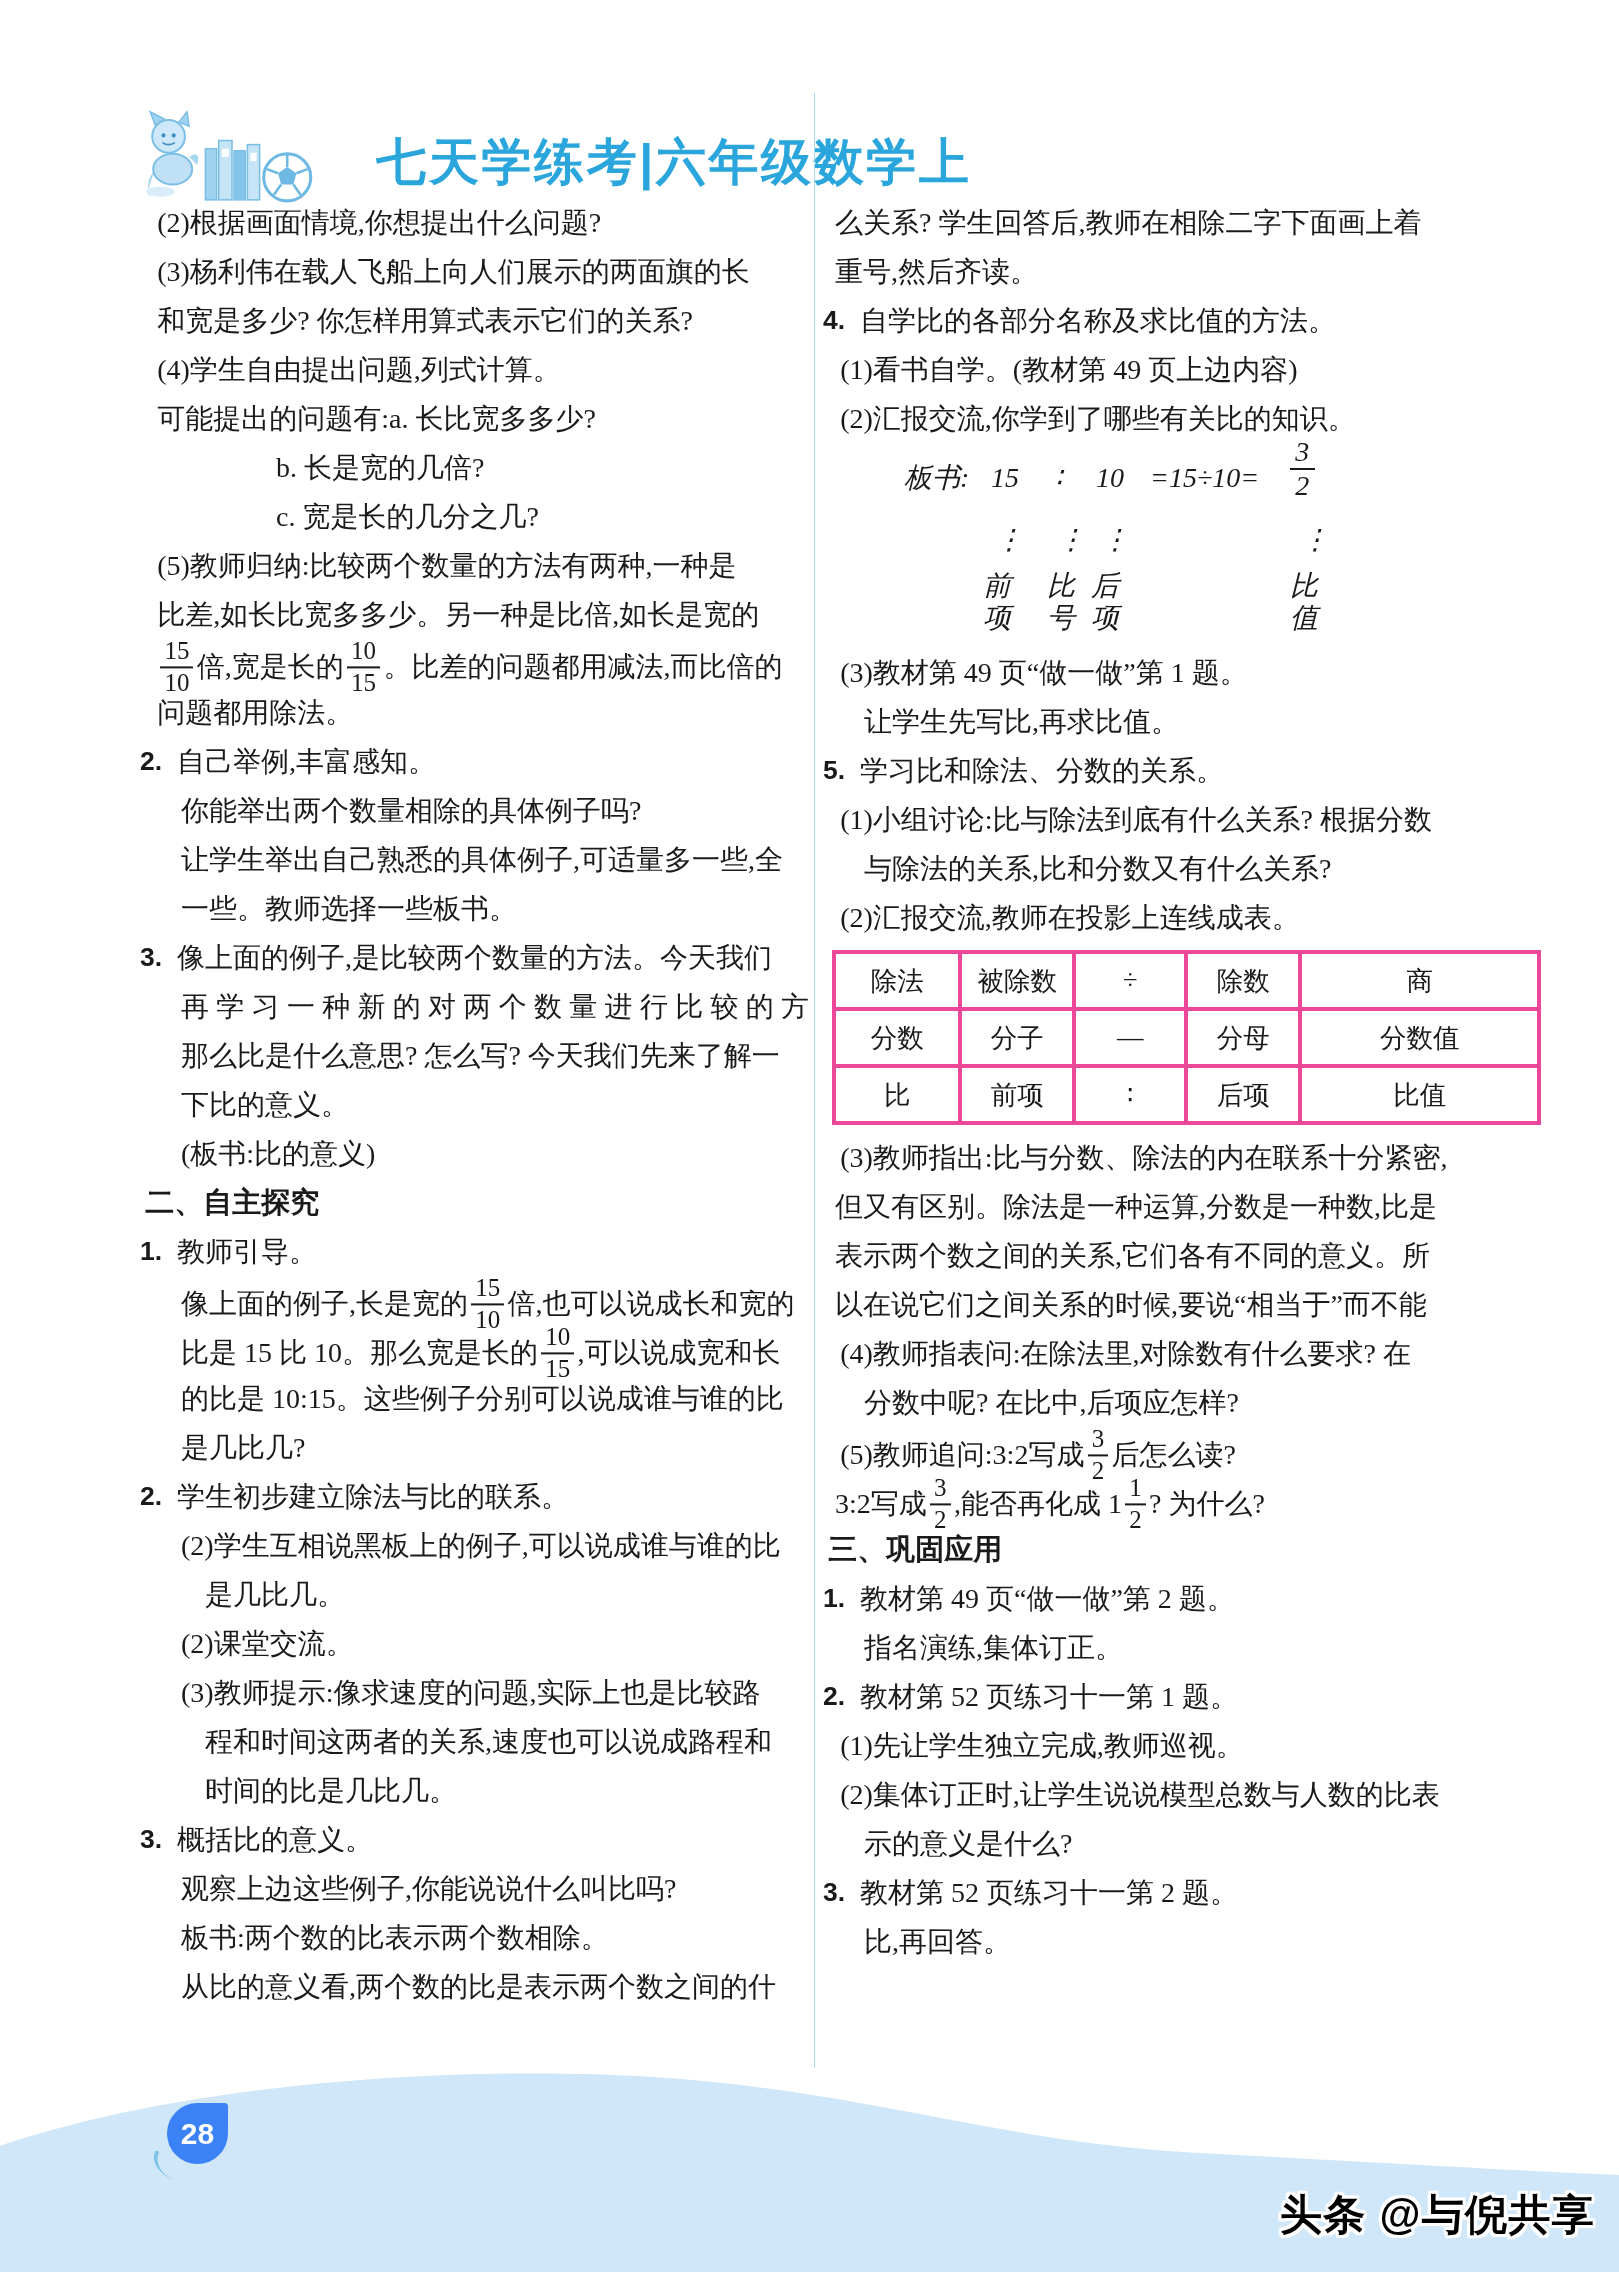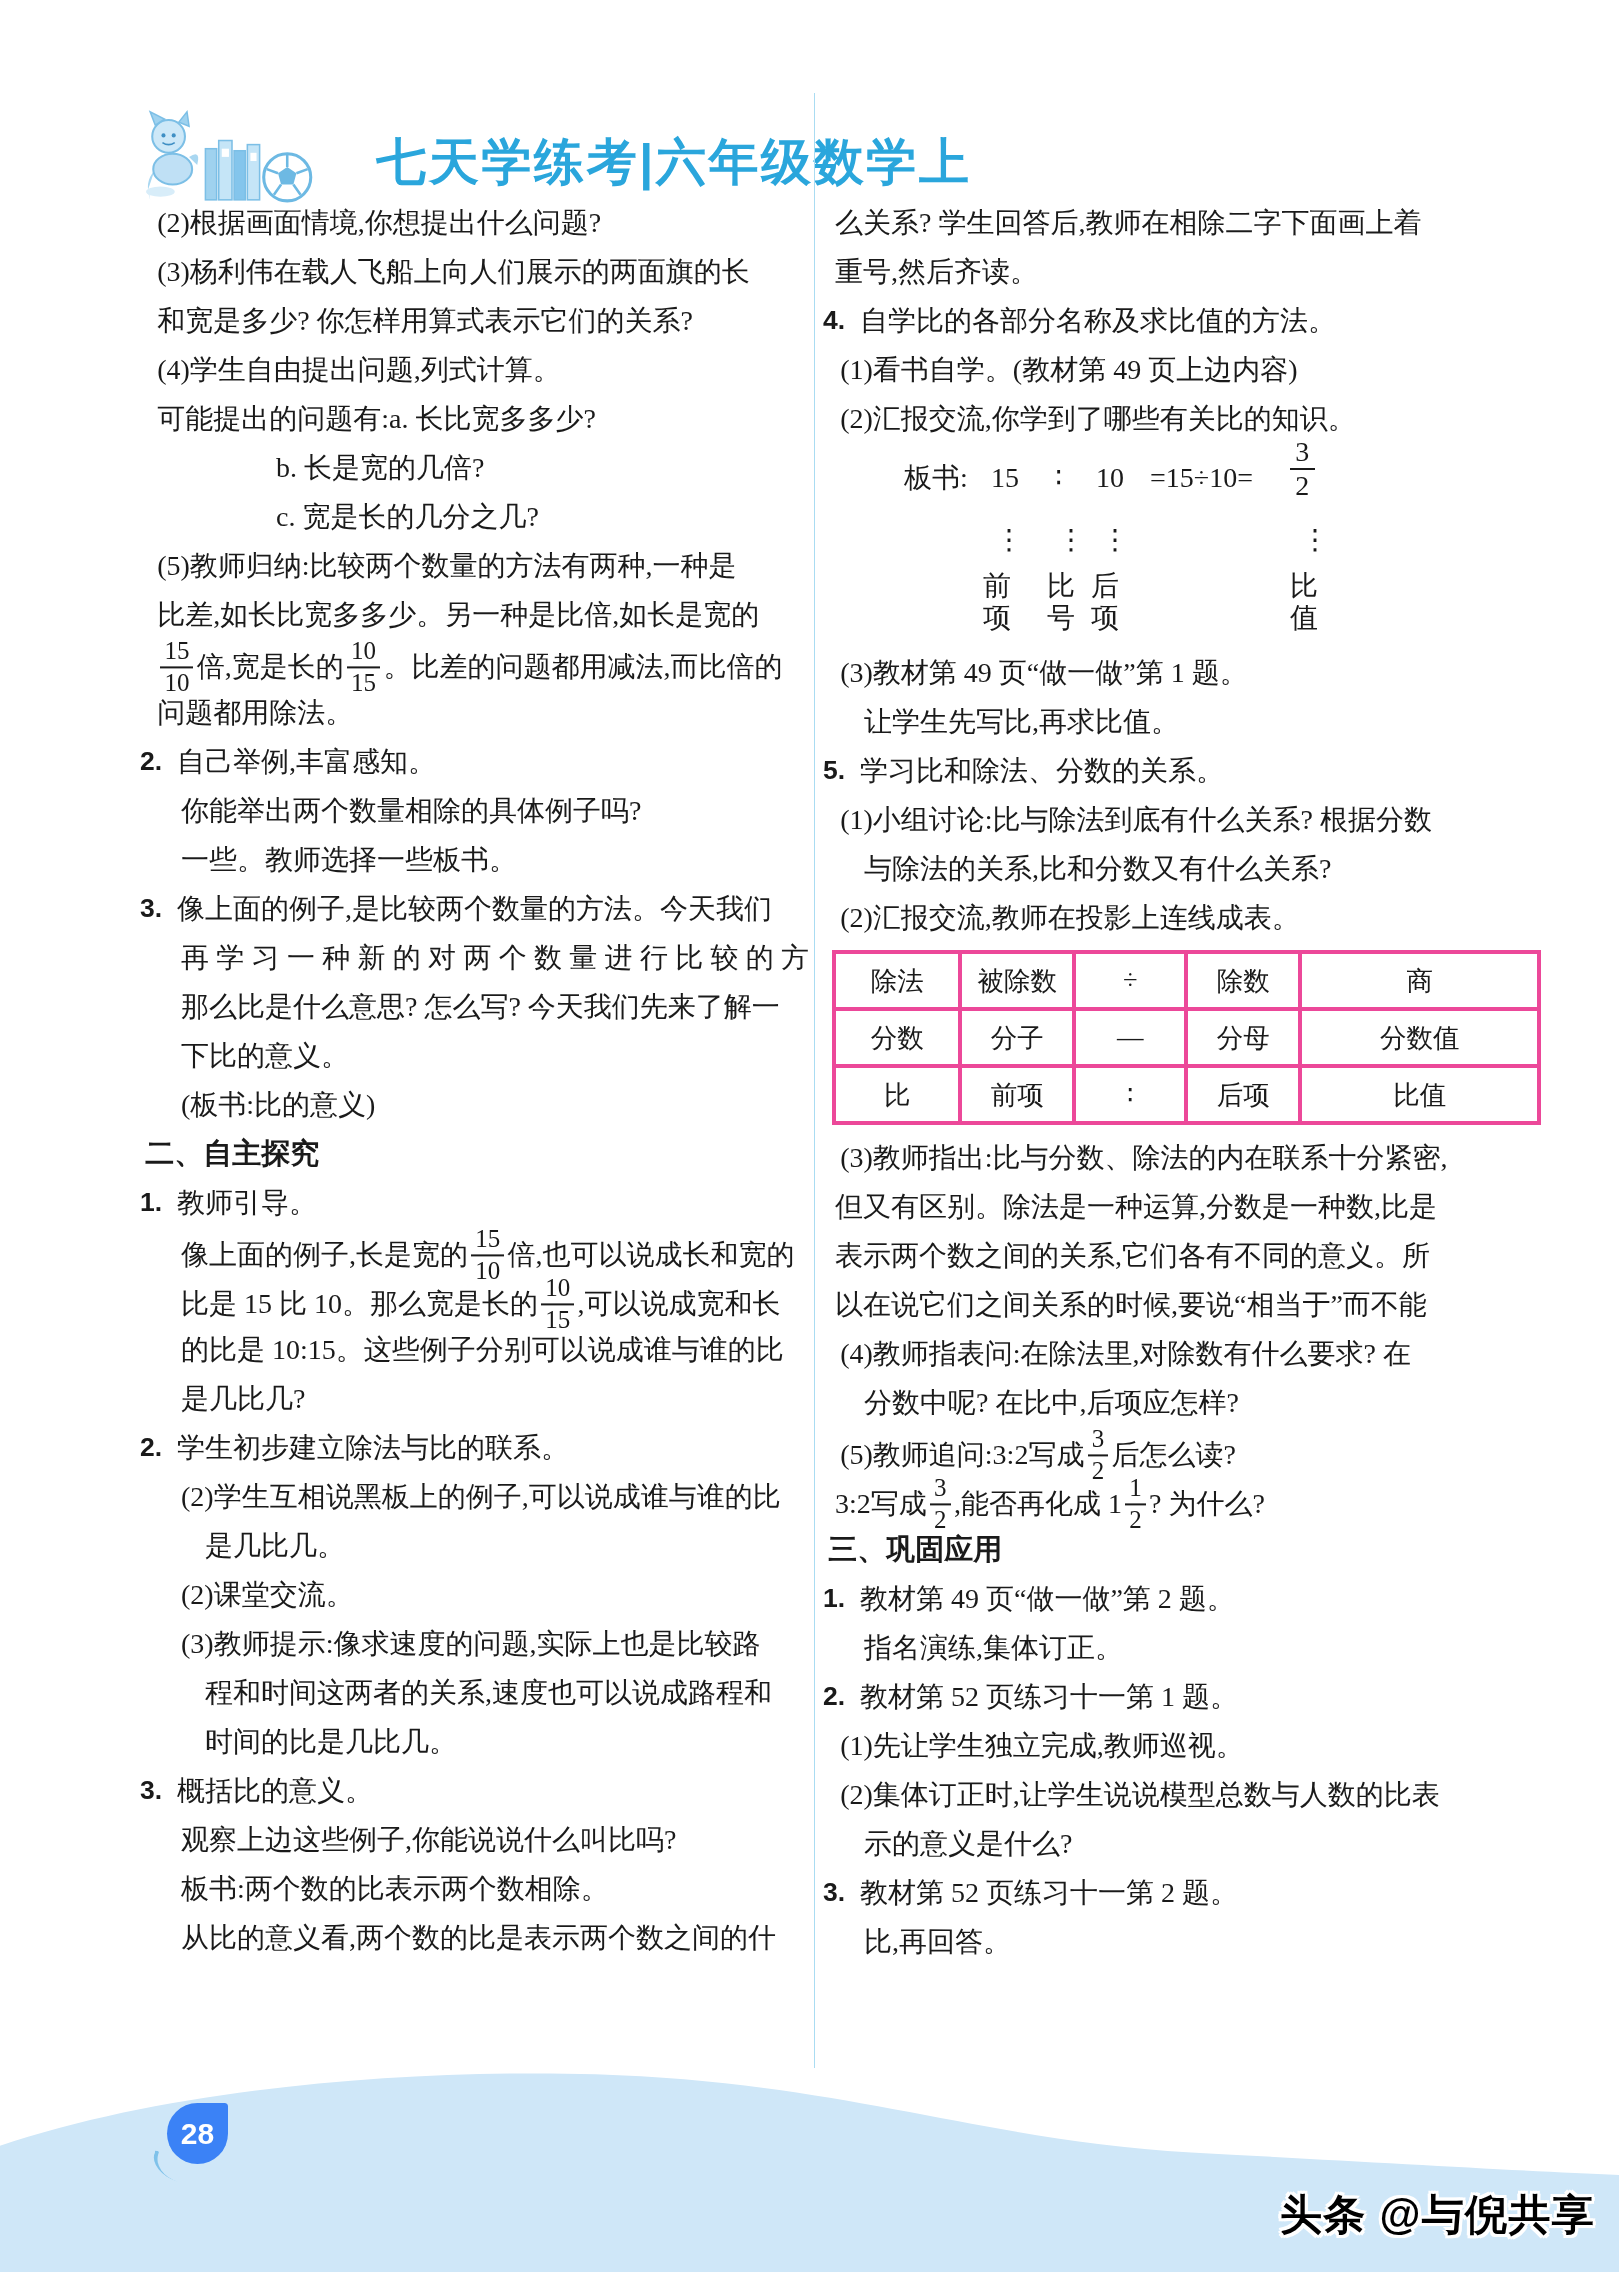--- a/index.html
+++ b/index.html
@@ -25,21 +25,21 @@
   .num{padding-left:33px;}
   .h{font-family:"Liberation Sans","DejaVu Sans",sans-serif;font-weight:bold;font-size:29px;padding-left:1.3px;}
   .sp{letter-spacing:7.3px;}
   .marker{position:absolute;left:-4px;top:0;width:34px;
           font-family:"Liberation Sans","DejaVu Sans",sans-serif;font-weight:bold;font-size:26.5px;}
   .frac{display:inline-flex;flex-direction:column;align-items:center;vertical-align:middle;
         font-size:25px;line-height:30px;margin:0 3.3px;transform:translateY(-2.6px);}
   .frac .fn{border-bottom:2px solid #1a1a1a;padding:0 4px;}
   .frac .fd{padding:0 4px;}
   
-  #board{position:relative;height:205px;}
+  #board{position:relative;height:205px;font-style:italic;}
   #board span{position:absolute;font-size:28px;line-height:32px;white-space:nowrap;}
   .bterm{top:18.5px;}
   #board .bfrac{position:absolute;left:463px;top:-6.6px;display:flex;flex-direction:column;
         align-items:center;font-size:28px;line-height:38px;}
   #board .bfrac .bfn{position:static;border-bottom:2px solid #1a1a1a;padding:0 5.3px;}
   #board .bfrac .bfd{position:static;padding:0 5.3px;}
   .bdots{top:81px;font-size:32px;color:#1a1a1a;letter-spacing:0;}
   .blabel{top:127px;width:34px;text-align:center;word-break:break-all;white-space:normal !important;
           line-height:32px;}
   
@@ -111,20 +111,21 @@
       <div class="line p1"><span class="frac">
           <span class="fn">15</span>
           <span class="fd">10</span>
         </span>倍,宽是长的<span class="frac">
           <span class="fn">10</span>
           <span class="fd">15</span>
         </span>。比差的问题都用减法,而比倍的</div>
       <div class="line p1">问题都用除法。</div>
       <div class="line num"><span class="marker">2.</span>自己举例,丰富感知。</div>
       <div class="line p2">你能举出两个数量相除的具体例子吗?</div>
+      <div class="line p2">让学生举出自己熟悉的具体例子,可适量多一些,全</div>
       <div class="line p2">一些。教师选择一些板书。</div>
       <div class="line num"><span class="marker">3.</span>像上面的例子,是比较两个数量的方法。今天我们</div>
       <div class="line p2 sp">再学习一种新的对两个数量进行比较的方</div>
       <div class="line p2">那么比是什么意思? 怎么写? 今天我们先来了解一</div>
       <div class="line p2">下比的意义。</div>
       <div class="line p2">(板书:比的意义)</div>
       <div class="line h">二、自主探究</div>
       <div class="line num"><span class="marker">1.</span>教师引导。</div>
       <div class="line p2">像上面的例子,长是宽的<span class="frac">
           <span class="fn">15</span>

